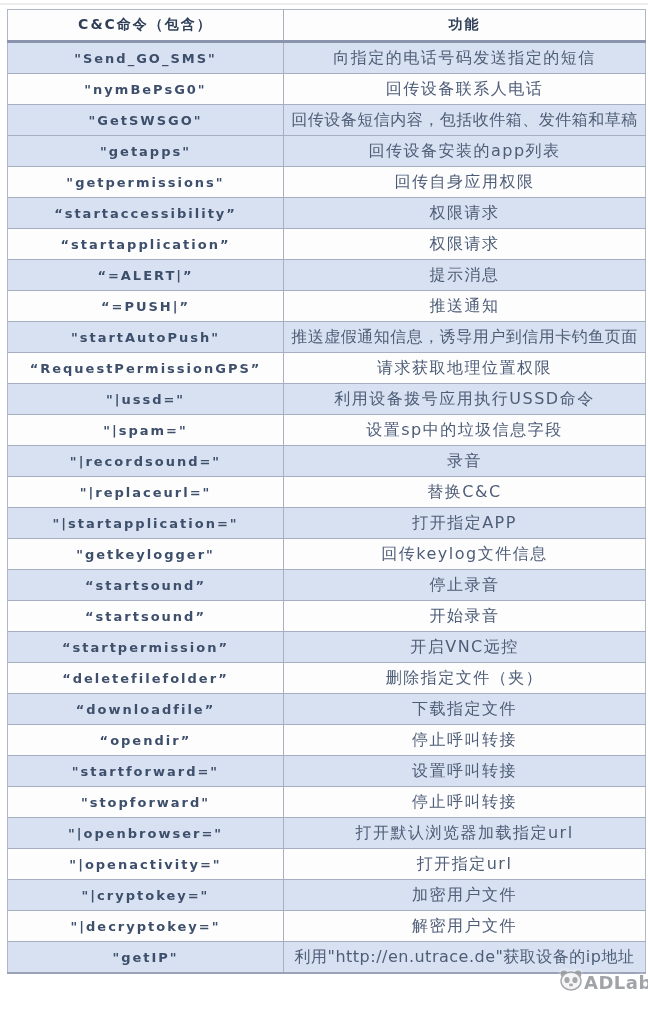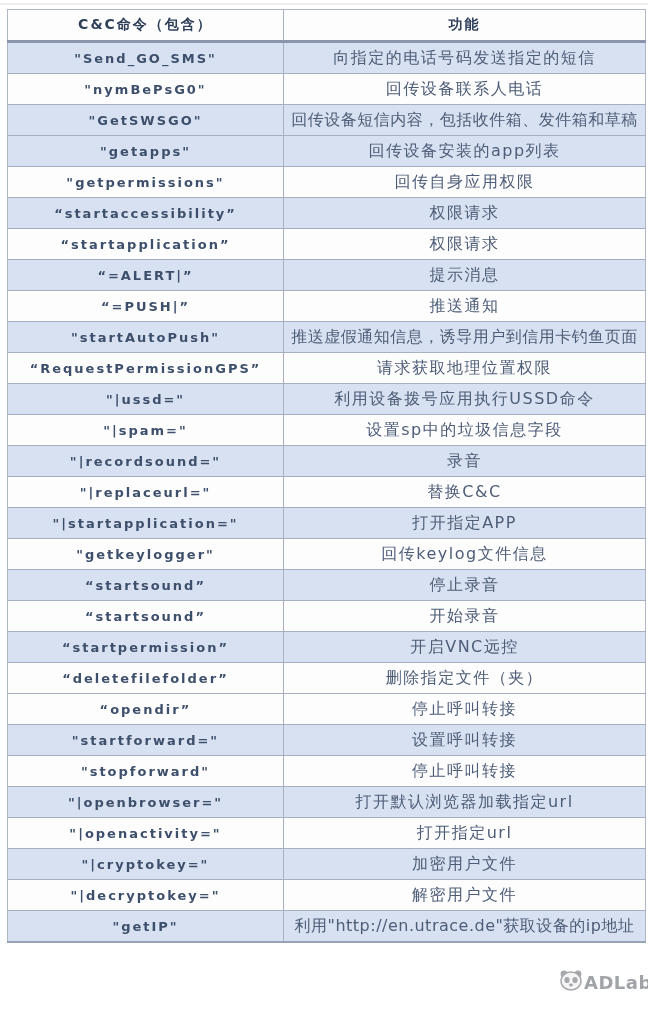--- a/index.html
+++ b/index.html
@@ -187,20 +187,24 @@
     <td class="cmd">“startsound”</td>
     <td class="fn">开始录音</td>
   </tr>
         <tr class="blue">
     <td class="cmd">“startpermission”</td>
     <td class="fn">开启VNC远控</td>
   </tr>
         <tr class="white">
     <td class="cmd">“deletefilefolder”</td>
     <td class="fn">删除指定文件（夹）</td>
+  </tr>
+        <tr class="blue">
+    <td class="cmd">“downloadfile”</td>
+    <td class="fn">下载指定文件</td>
   </tr>
         <tr class="white">
     <td class="cmd">“opendir”</td>
     <td class="fn">停止呼叫转接</td>
   </tr>
         <tr class="blue">
     <td class="cmd">"startforward="</td>
     <td class="fn">设置呼叫转接</td>
   </tr>
         <tr class="white">

